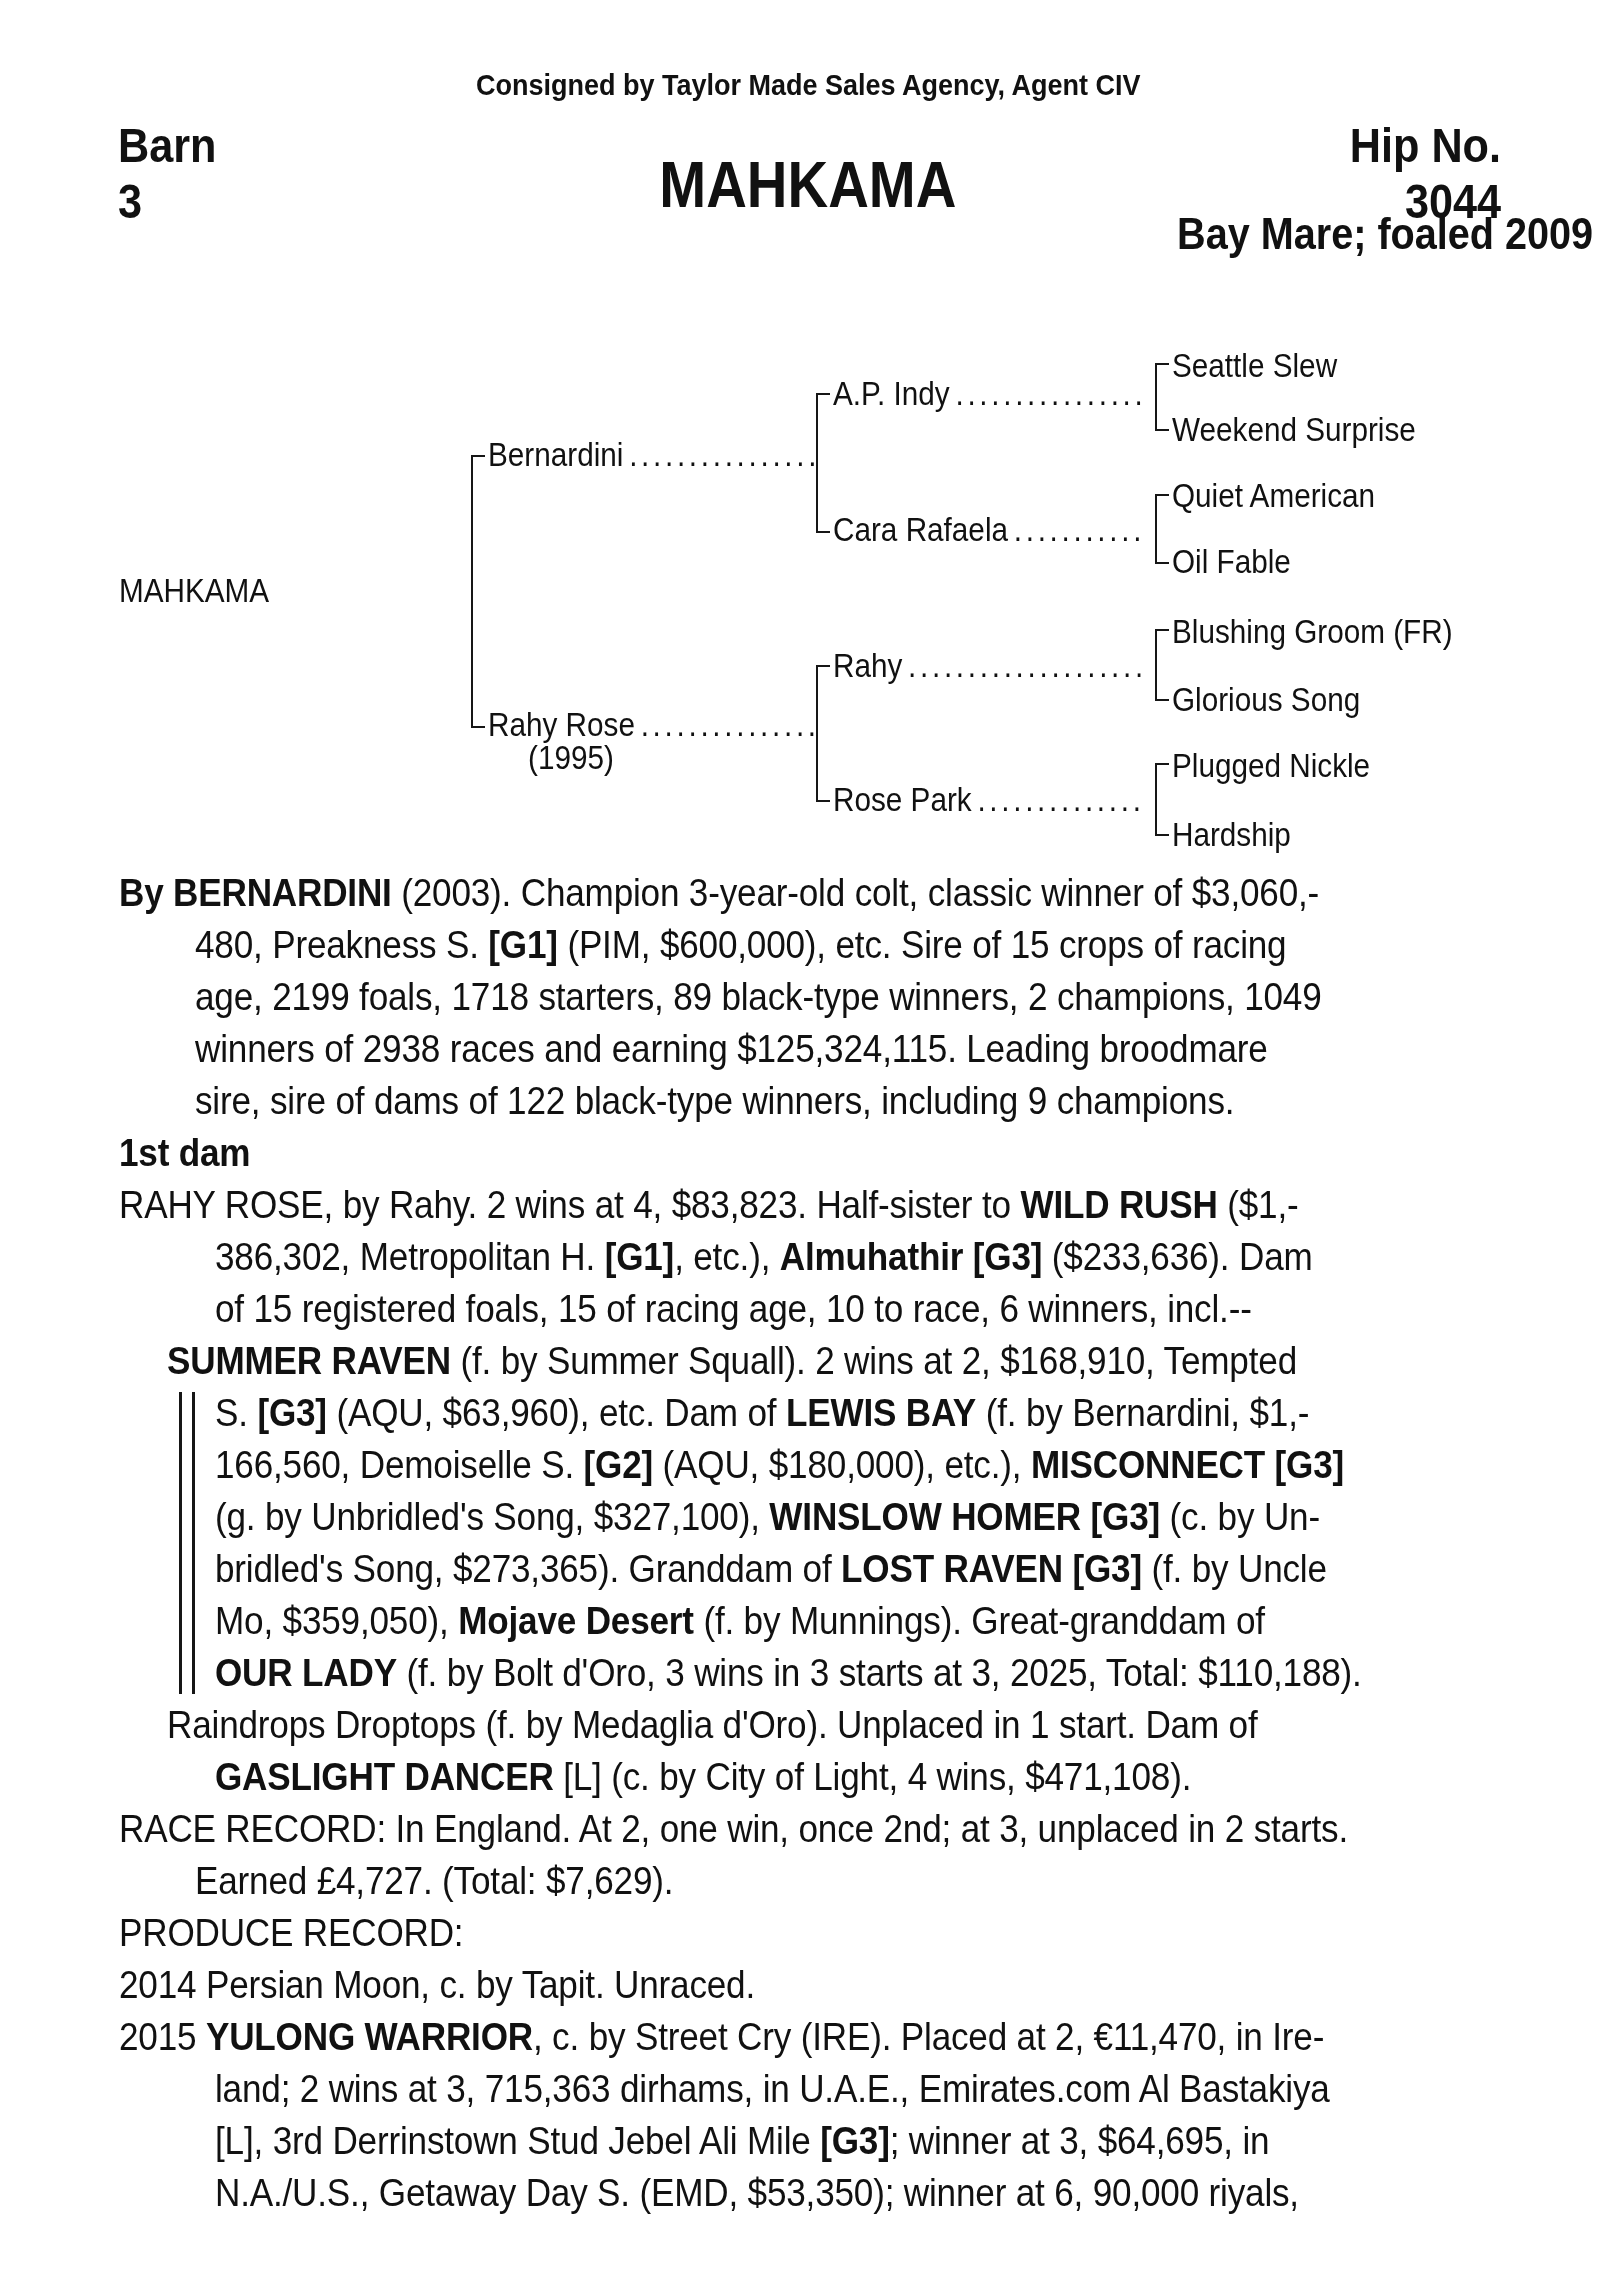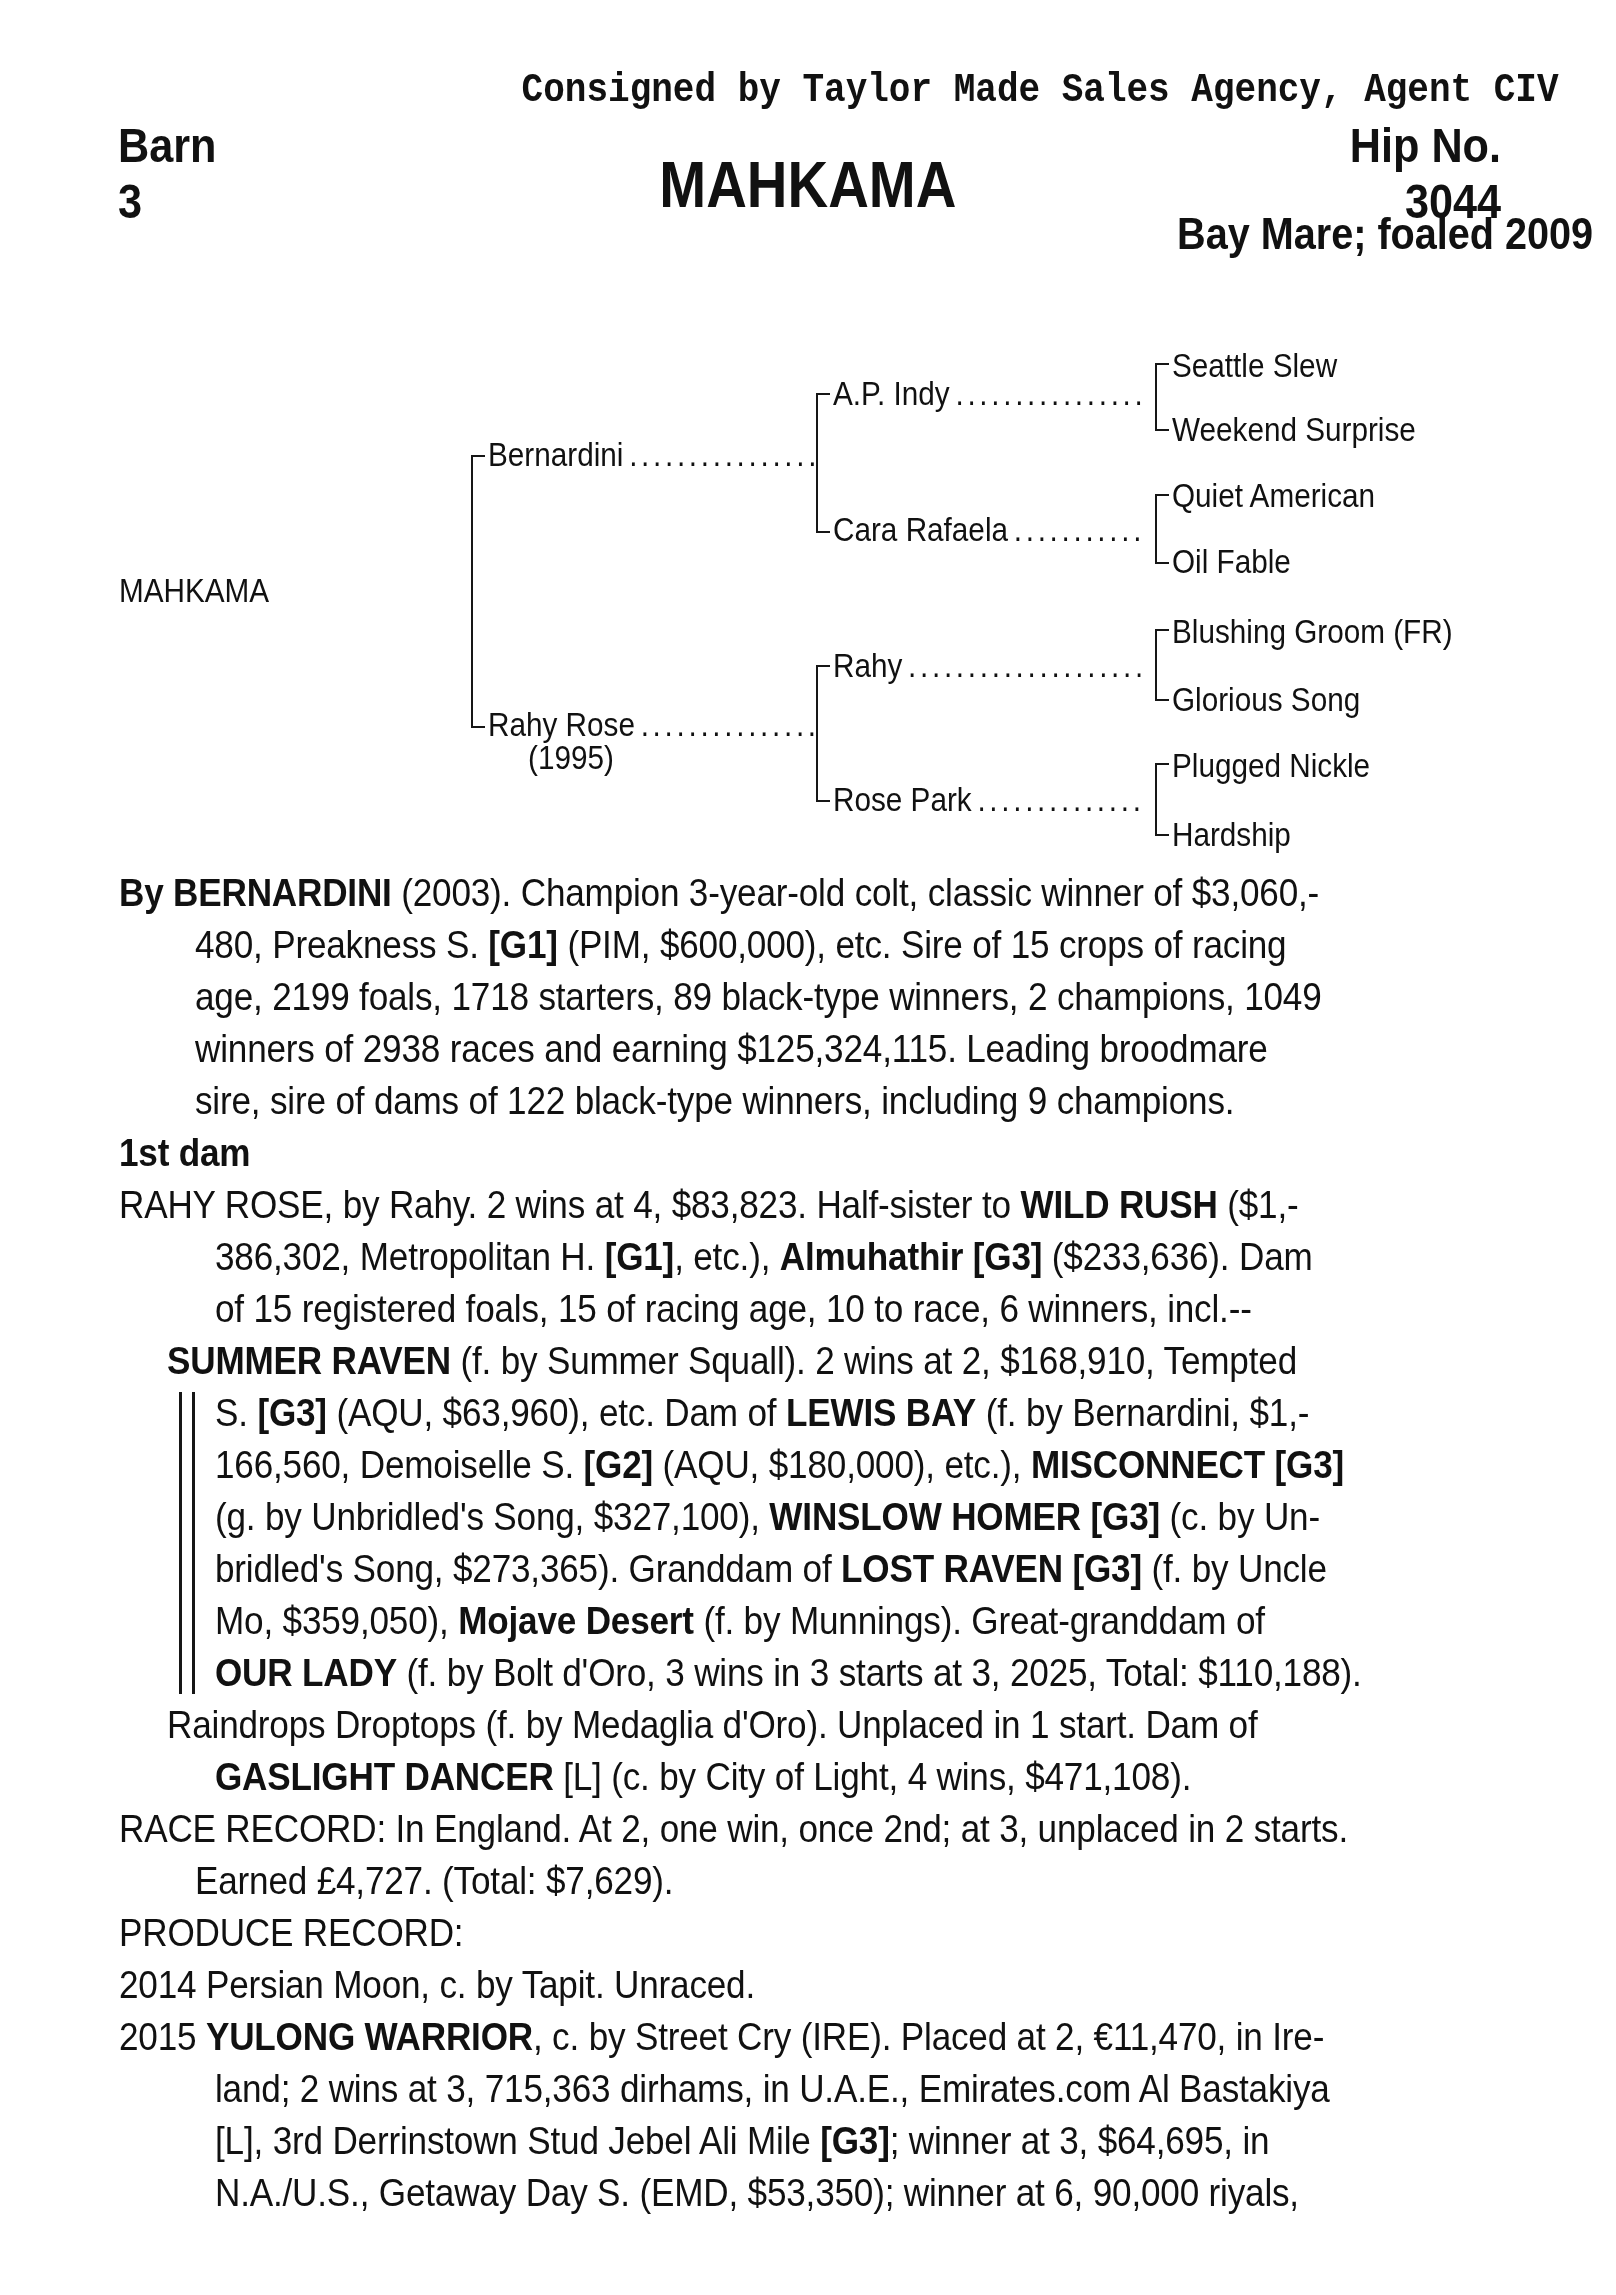--- a/index.html
+++ b/index.html
@@ -7,21 +7,21 @@
     position:relative;
     width:1616px;height:3227px;
     background:#ffffff;
     color:#111111;
     font-family:"Liberation Sans", sans-serif;
     overflow:hidden;
   }
   
   .consignor{
     position:absolute;top:68px;left:0;width:100%;
-    text-align:right;font-size:40px;font-weight:bold;white-space:pre;font-family:Liberation Mono, monospace;
+    text-align:center;font-size:30px;font-weight:bold;white-space:pre;
   }
   .consignor .sq{display:inline-block;transform:scaleX(.9);transform-origin:50% 50%;}
   .corner{position:absolute;font-size:48px;font-weight:bold;line-height:56px;white-space:pre;}
   .corner.left{left:118px;top:118px;transform:scaleX(.9);transform-origin:0 0;}
   .corner.right{right:115px;top:118px;text-align:right;transform:scaleX(.9);transform-origin:100% 0;}
   .title{
     position:absolute;top:148px;left:0;width:100%;text-align:center;
     font-size:64px;font-weight:bold;
   }
   .title .sq{display:inline-block;transform:scaleX(.88);transform-origin:50% 50%;}

